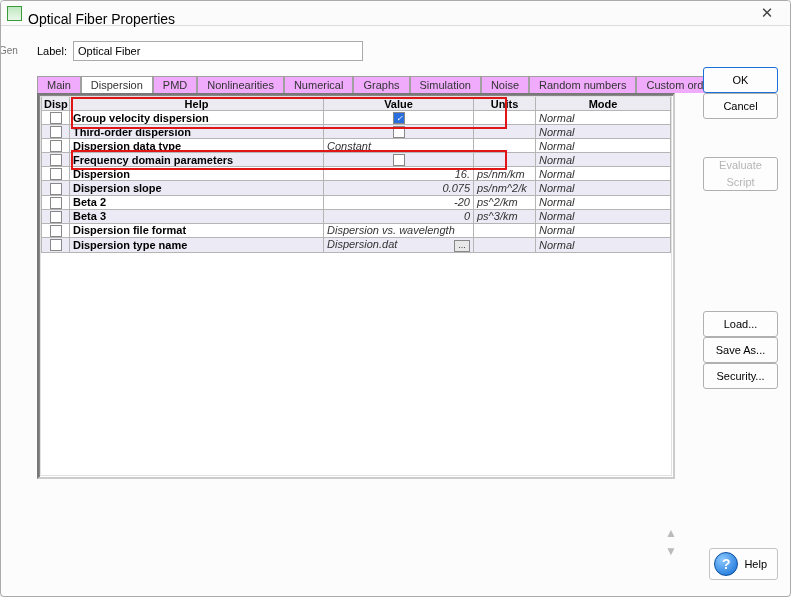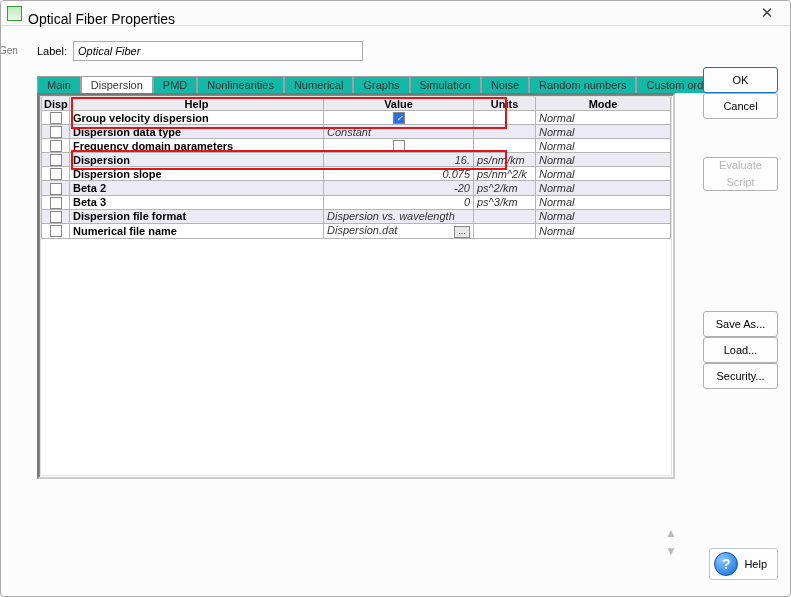--- a/index.html
+++ b/index.html
@@ -47,31 +47,31 @@
   }
   .content{
     position:absolute;left:20px;top:10px;width:720px;height:555px;
   }
 
   
   .label-row{display:flex;align-items:center;margin:6px 0 14px 16px;}
   .label-row .labtext{margin-right:6px;}
   .label-row input{
     width:280px;height:18px;border:1px solid #aaa;background:#fff;
-    padding:0 4px;font-family:inherit;font-size:11px;font-style:italic;
+    padding:0 4px;font-family:inherit;font-size:11px;
   }
 
   
   .tabs{
     margin-left:16px;height:18px;display:flex;align-items:flex-end;
     font-size:11px;
   }
   .tab{
     padding:2px 9px;border:1px solid var(--tab-border);border-bottom:none;
-    background:#14b8a6;margin-right:0px;color:#333;cursor:pointer;
+    background:#f0abfc;margin-right:0px;color:#333;cursor:pointer;
     border-right:1px solid var(--tab-border);
   }
   .tab.active{
     background:#fff;font-weight:normal;
     box-shadow:0 -1px 0 #fff inset;
     position:relative;top:1px;border-bottom:1px solid #fff;
   }
 
   
   .tableframe{
@@ -208,20 +208,27 @@
             <tbody>
               <tr>
                 <td class="center"><span class="checkbox"></span></td>
                 <td class="col-name">Group velocity dispersion</td>
                 <td class="col-value center"><span class="checkbox checked"></span></td>
                 <td class="col-units"></td>
                 <td class="col-mode">Normal</td>
               </tr>
               <tr>
                 <td class="center"><span class="checkbox"></span></td>
+                <td class="col-name">Third-order dispersion</td>
+                <td class="col-value center"><span class="checkbox"></span></td>
+                <td class="col-units"></td>
+                <td class="col-mode">Normal</td>
+              </tr>
+              <tr>
+                <td class="center"><span class="checkbox"></span></td>
                 <td class="col-name">Dispersion data type</td>
                 <td class="col-value left">Constant</td>
                 <td class="col-units"></td>
                 <td class="col-mode">Normal</td>
               </tr>
               <tr>
                 <td class="center"><span class="checkbox"></span></td>
                 <td class="col-name">Frequency domain parameters</td>
                 <td class="col-value center"><span class="checkbox"></span></td>
                 <td class="col-units"></td>
@@ -257,21 +264,21 @@
               </tr>
               <tr>
                 <td class="center"><span class="checkbox"></span></td>
                 <td class="col-name">Dispersion file format</td>
                 <td class="col-value left">Dispersion vs. wavelength</td>
                 <td class="col-units"></td>
                 <td class="col-mode">Normal</td>
               </tr>
               <tr>
                 <td class="center"><span class="checkbox"></span></td>
-                <td class="col-name">Numerical file name</td>
+                <td class="col-name">Dispersion type name</td>
                 <td class="col-value left">
                   <span>Dispersion.dat</span>
                   <span style="float:right"><span class="ellipsis-btn">...</span></span>
                 </td>
                 <td class="col-units"></td>
                 <td class="col-mode">Normal</td>
               </tr>
             </tbody>
           </table>
         </div>
@@ -288,22 +295,22 @@
     </div>
 
     <div class="btncol">
       <div class="btn primary">OK</div>
       <div class="btn">Cancel</div>
       <div style="height:38px"></div>
       <div class="btn tall" style="color:#b5b5b5;">
         <span style="text-align:center;">Evaluate Script</span>
       </div>
       <div style="height:120px"></div>
+      <div class="btn">Load...</div>
       <div class="btn">Save As...</div>
-      <div class="btn">Load...</div>
       <div class="btn">Security...</div>
     </div>
 
     <div class="help">
       <span class="qicon">?</span>
       <span>Help</span>
     </div>
 
   </div>
 </div>

